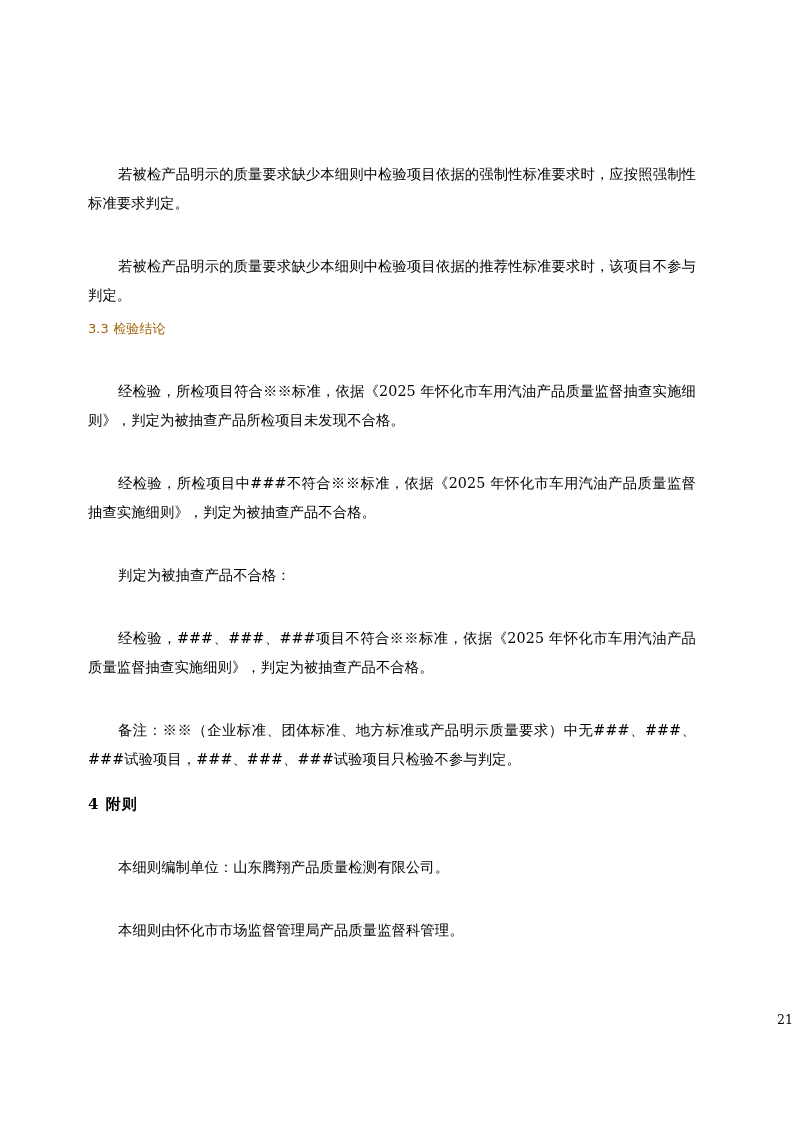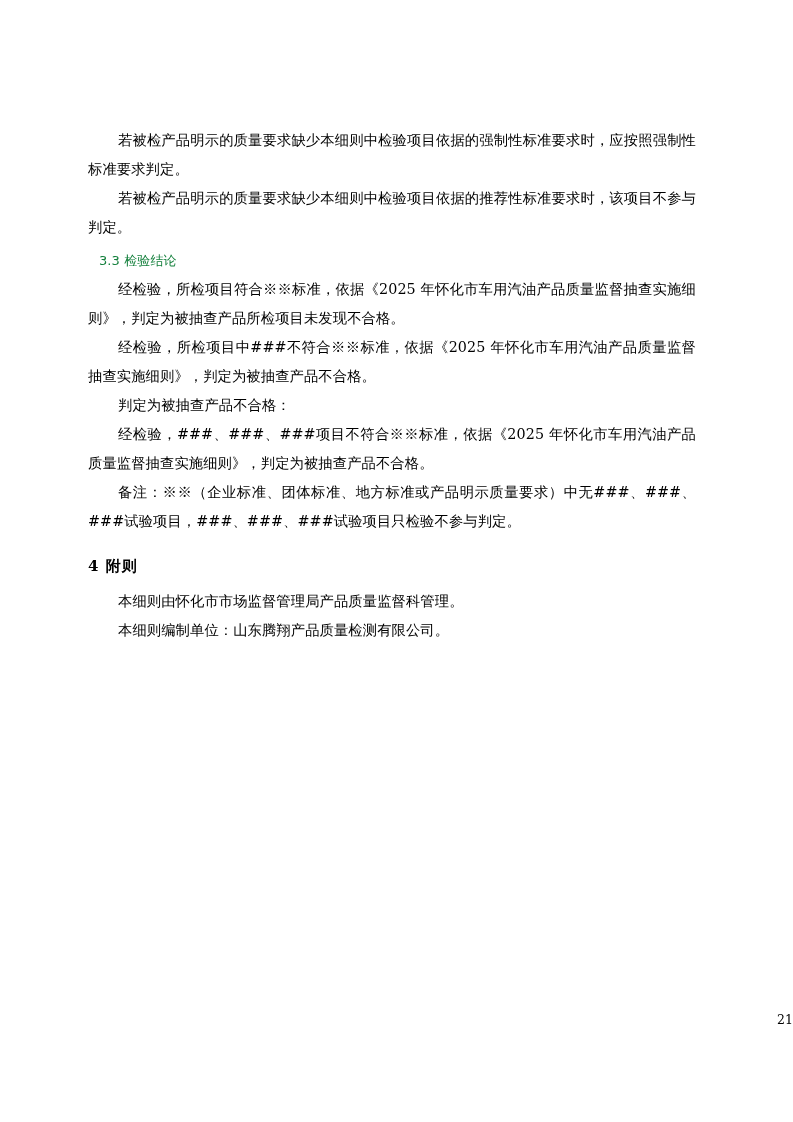--- a/index.html
+++ b/index.html
@@ -30,29 +30,29 @@
     font-size: 14.3px;
     line-height: 29px;
     color: #000000;
     text-align: justify;
     text-justify: inter-ideograph;
     margin: 0 0 0 0;
     letter-spacing: 0.1px;
   }
   .indent {
     text-indent: 30px;
+    margin-top: 34px;
   }
   .heading-num {
     font-family: "DejaVu Sans", "Liberation Sans", sans-serif;
     font-size: 13px;
     line-height: 29px;
-    color: #15803d;
+    color: #a16207;
     text-indent: 0;
     margin-top: 4px;
-    margin-left: 11px;
   }
   .heading-bold {
     font-family: "DejaVu Serif", "Liberation Serif", serif;
     font-size: 15px;
     font-weight: bold;
     line-height: 29px;
     color: #000000;
     text-indent: 0;
     margin-top: 16px;
     margin-bottom: 6px;
@@ -88,20 +88,20 @@
 
     <p class="para indent">判定为被抽查产品不合格：</p>
 
 
     <p class="para indent">经检验，###、###、###项目不符合※※标准，依据《2025 年怀化市车用汽油产品质量监督抽查实施细则》，判定为被抽查产品不合格。</p>
 
     <p class="para indent">备注：※※（企业标准、团体标准、地方标准或产品明示质量要求）中无###、###、###试验项目，###、###、###试验项目只检验不参与判定。</p>
 
     <p class="para heading-bold">4 附则</p>
 
+    <p class="para indent">本细则编制单位：山东腾翔产品质量检测有限公司。</p>
+
     <p class="para indent">本细则由怀化市市场监督管理局产品质量监督科管理。</p>
-
-    <p class="para indent">本细则编制单位：山东腾翔产品质量检测有限公司。</p>
 
   </div>
 
   <div class="footer">21</div>
 </div>
 
 </body></html>

